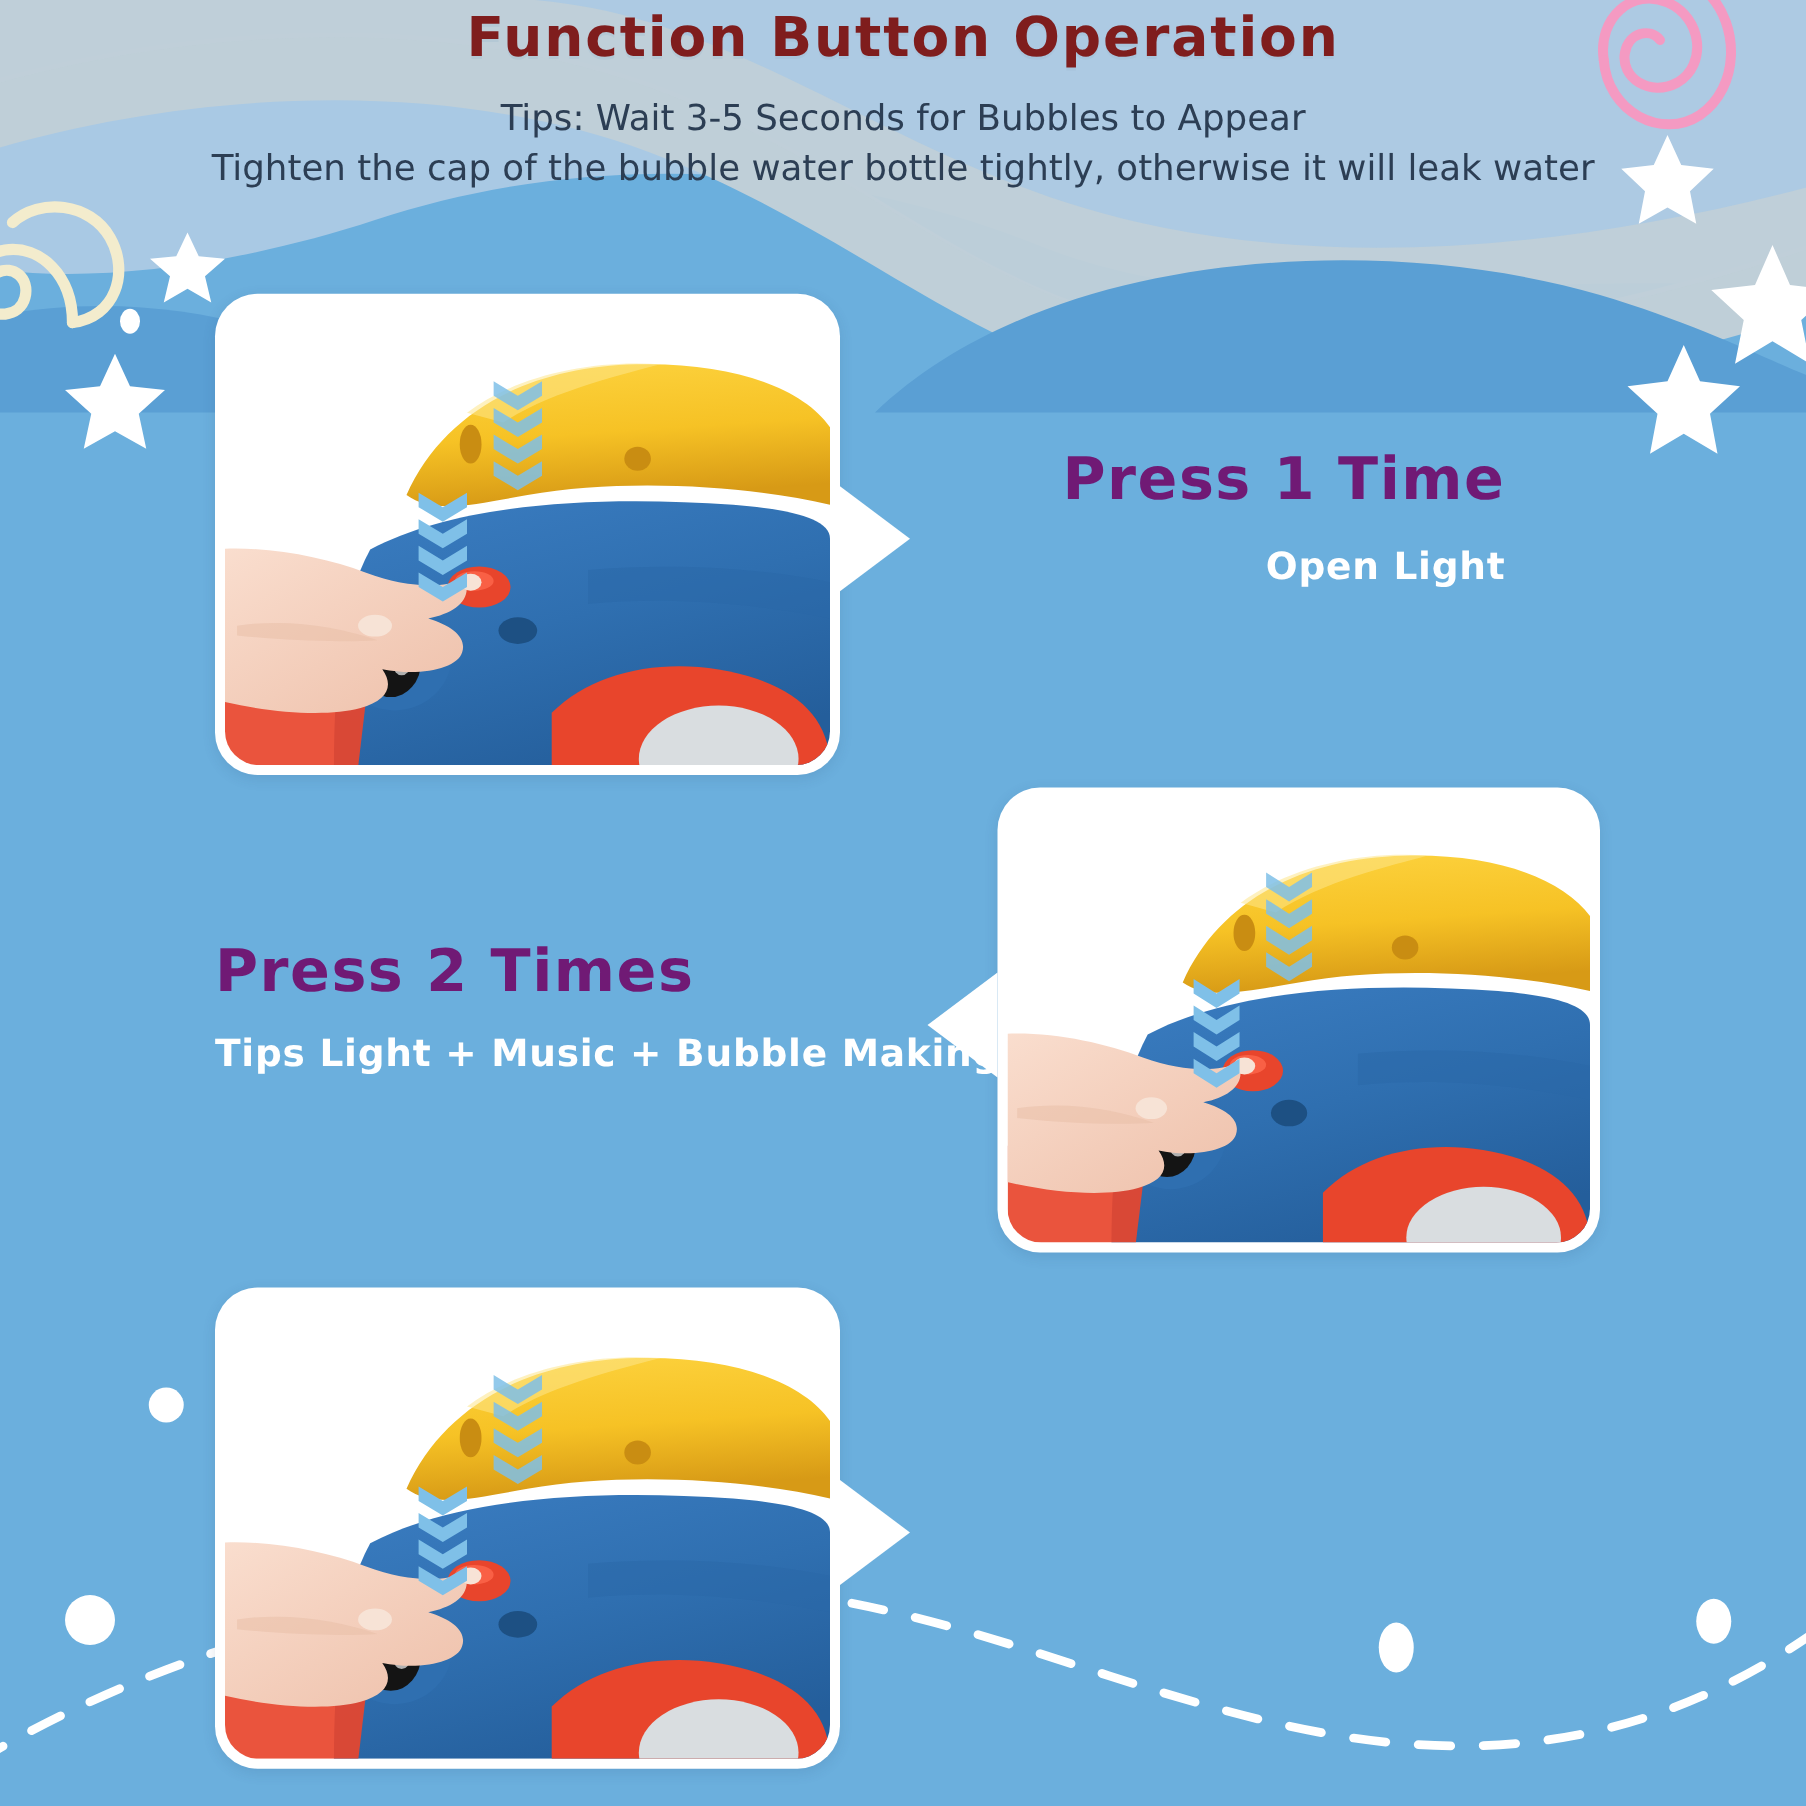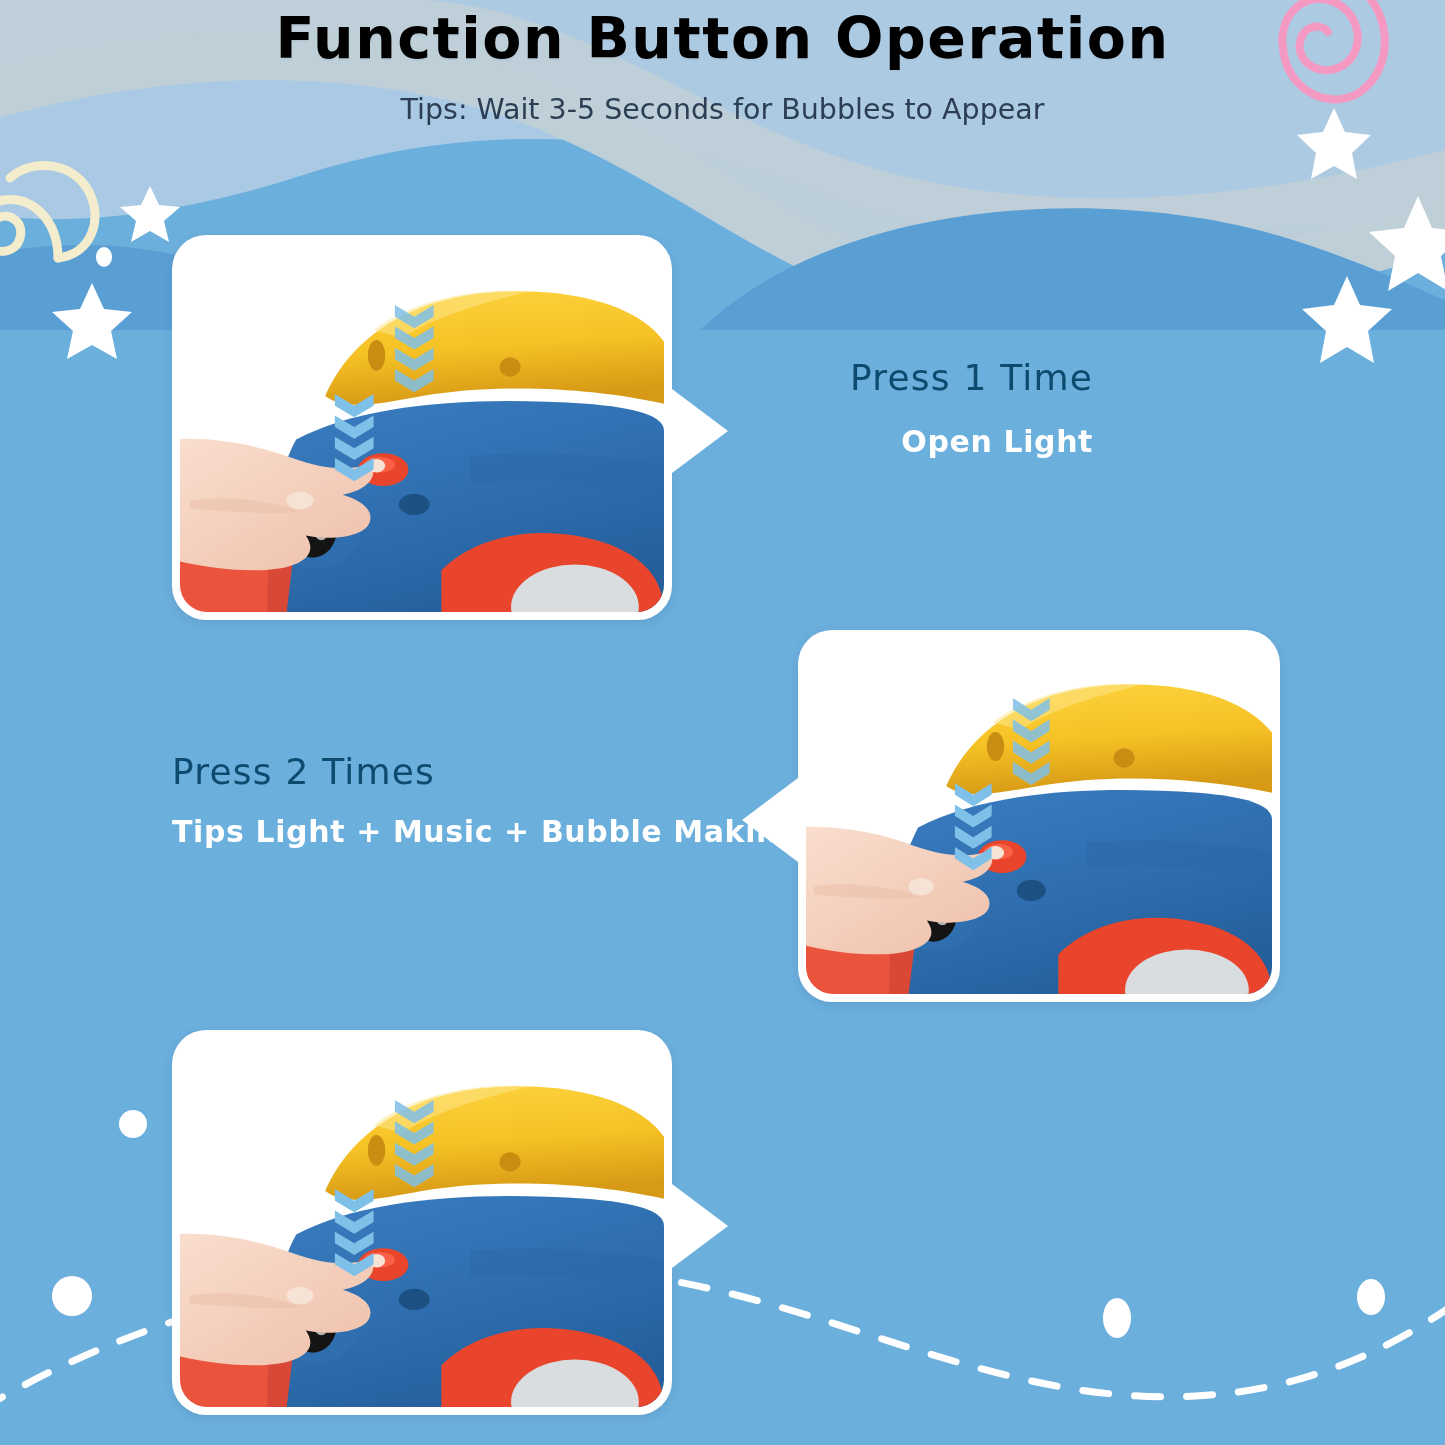--- a/index.html
+++ b/index.html
@@ -21,23 +21,23 @@
   .bg-svg { position:absolute; left:0; top:0; width:1445px; height:1445px; }
 
   
   .header {
     position:absolute; left:0; top:0; width:1445px;
     text-align:center; z-index:6;
   }
   .title {
     font-family:"DejaVu Sans", sans-serif;
     font-weight:700;
-    font-size:57px;
+    font-size:44px;
     letter-spacing:1.5px;
-    color:#000000;
+    color:#7f1d1d;
     margin-top:6px;
     line-height:1.15;
     text-shadow:0 2px 0 rgba(160,185,205,.35);
   }
   .tips {
     margin-top:18px;
     color:#2c3e54;
     font-family:"DejaVu Sans", sans-serif;
     font-size:28.5px;
     line-height:1.42;
@@ -71,23 +71,23 @@
   .ptr.left {
     border-top:42px solid transparent;
     border-bottom:42px solid transparent;
     border-right:56px solid #ffffff;
   }
 
   
   .caption { position:absolute; z-index:6; }
   .cap-main {
     font-family:"DejaVu Sans", sans-serif;
-    font-weight:400;
-    color:#0c4a6e;
-    font-size:36px;
+    font-weight:700;
+    color:#701a75;
+    font-size:47px;
     letter-spacing:1.2px;
     line-height:1.1;
     white-space:nowrap;
   }
   .cap-sub {
     font-family:"DejaVu Sans", sans-serif;
     font-weight:700;
     color:#ffffff;
     font-size:30px;
     letter-spacing:.6px;
@@ -153,20 +153,21 @@
       </g>
 
       <path fill="none" stroke="#ffffff" stroke-width="7" stroke-linecap="round" stroke-dasharray="26 26" d="M-20,1410 C130,1320 330,1258 560,1268 C760,1276 900,1362 1080,1390 C1240,1414 1360,1372 1460,1300"></path>
     </svg>
   </div>
 
   <div class="header">
     <div class="title">Function Button Operation</div>
     <div class="tips">
       <div>Tips: Wait 3-5 Seconds for Bubbles to Appear</div>
+      <div>Tighten the cap of the bubble water bottle tightly, otherwise it will leak water</div>
     </div>
   </div>
 
   <div class="card" id="card1" style="left:172px; top:235px; width:500px; height:385px;">
     <div class="photo">
       <svg class="scene" viewBox="0 0 500 385" preserveAspectRatio="xMidYMid slice">
         <defs>
           <linearGradient id="yl1" x1="0" y1="0" x2="0.2" y2="1">
             <stop offset="0" stop-color="#fdd33f"></stop>
               <stop offset="0.55" stop-color="#f6c225"></stop>

